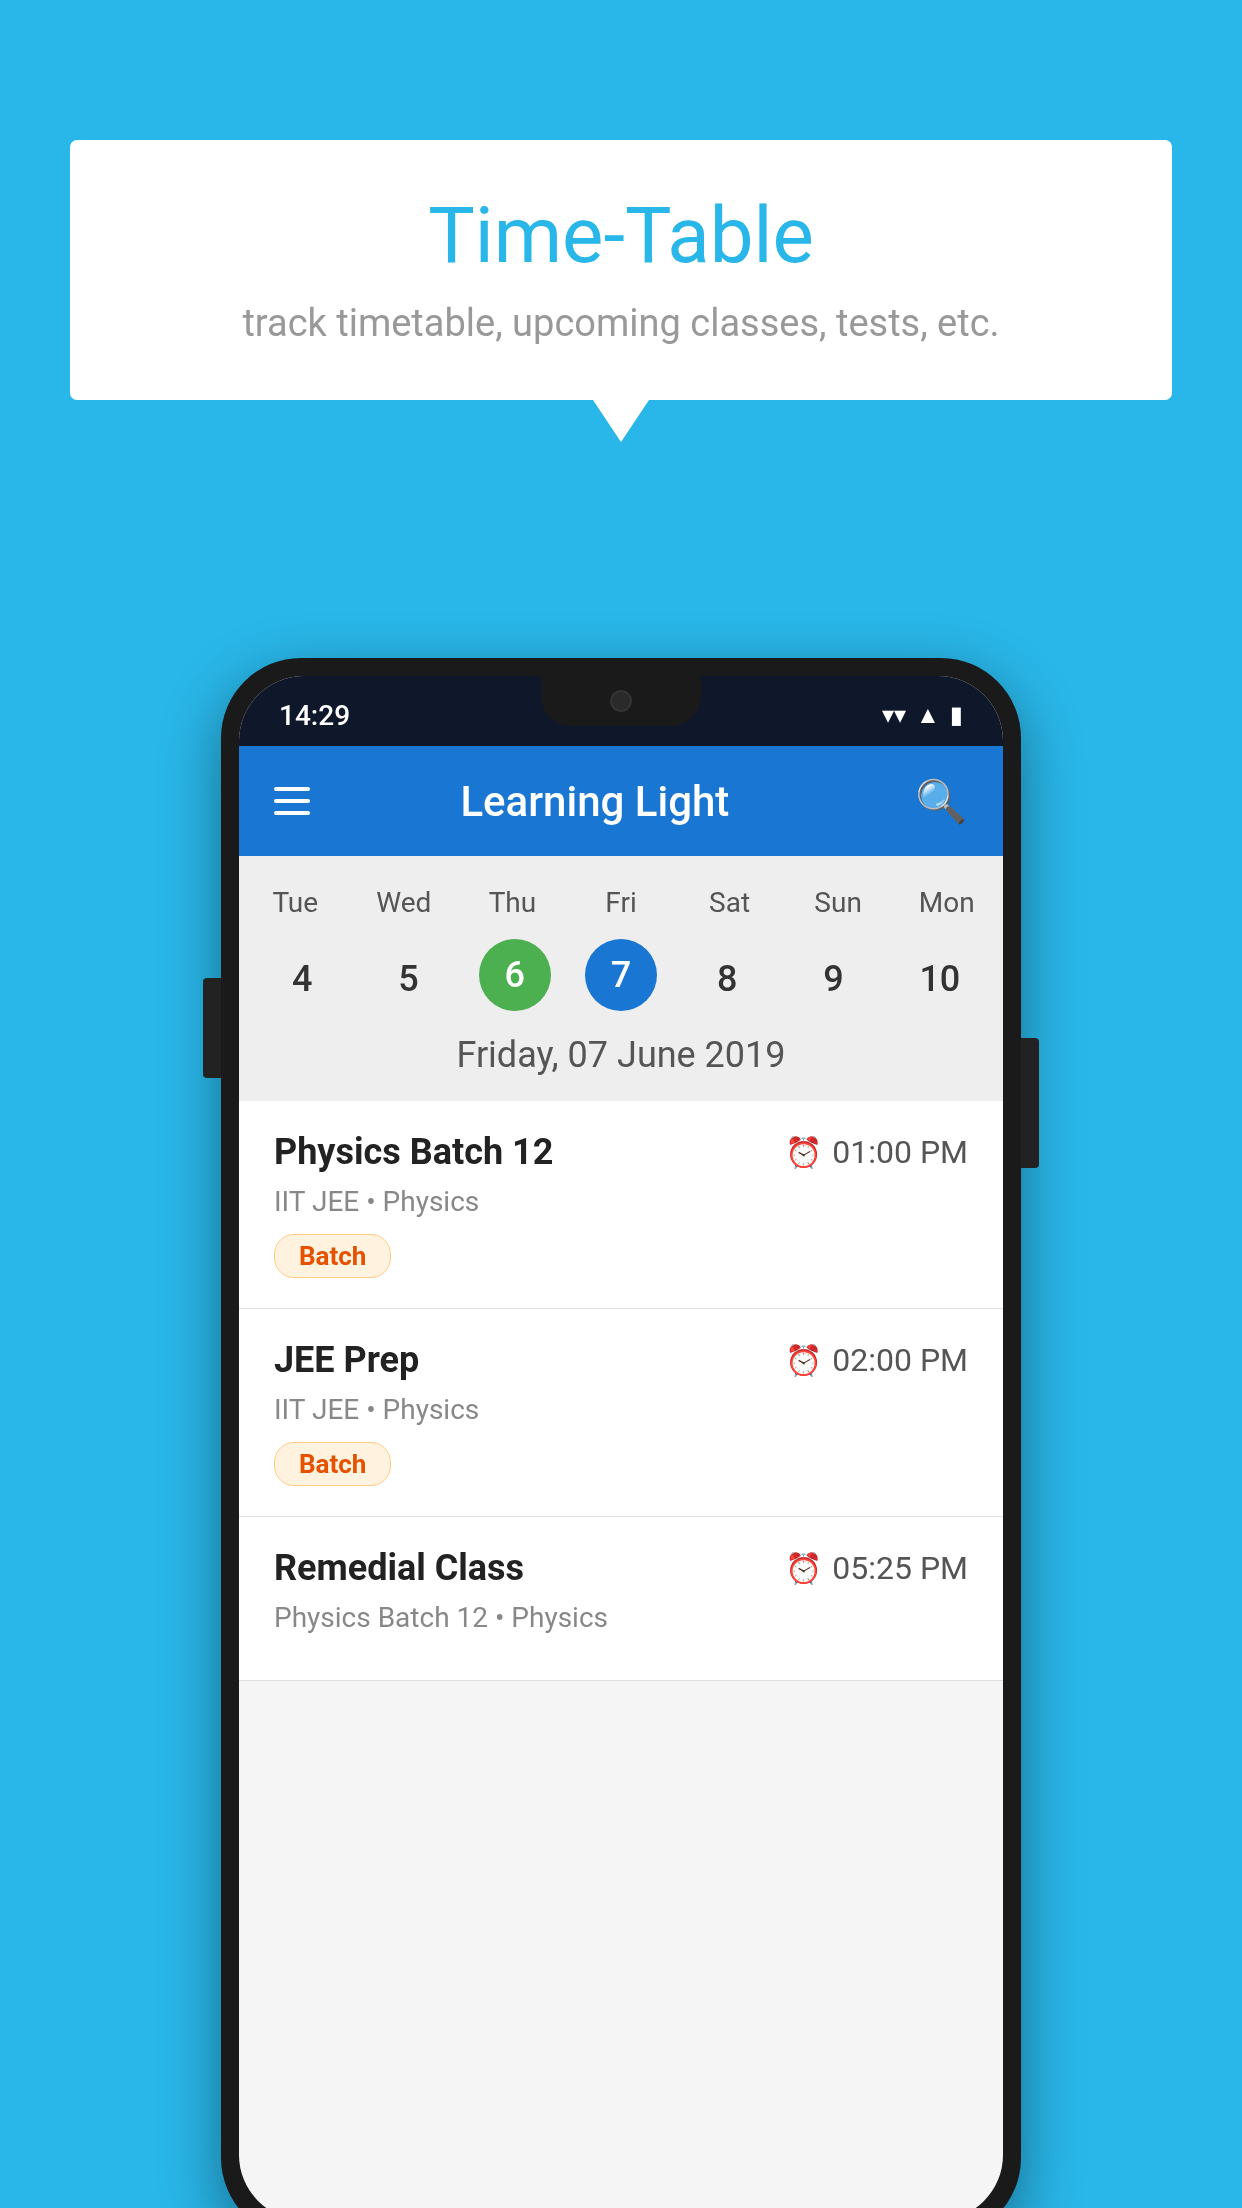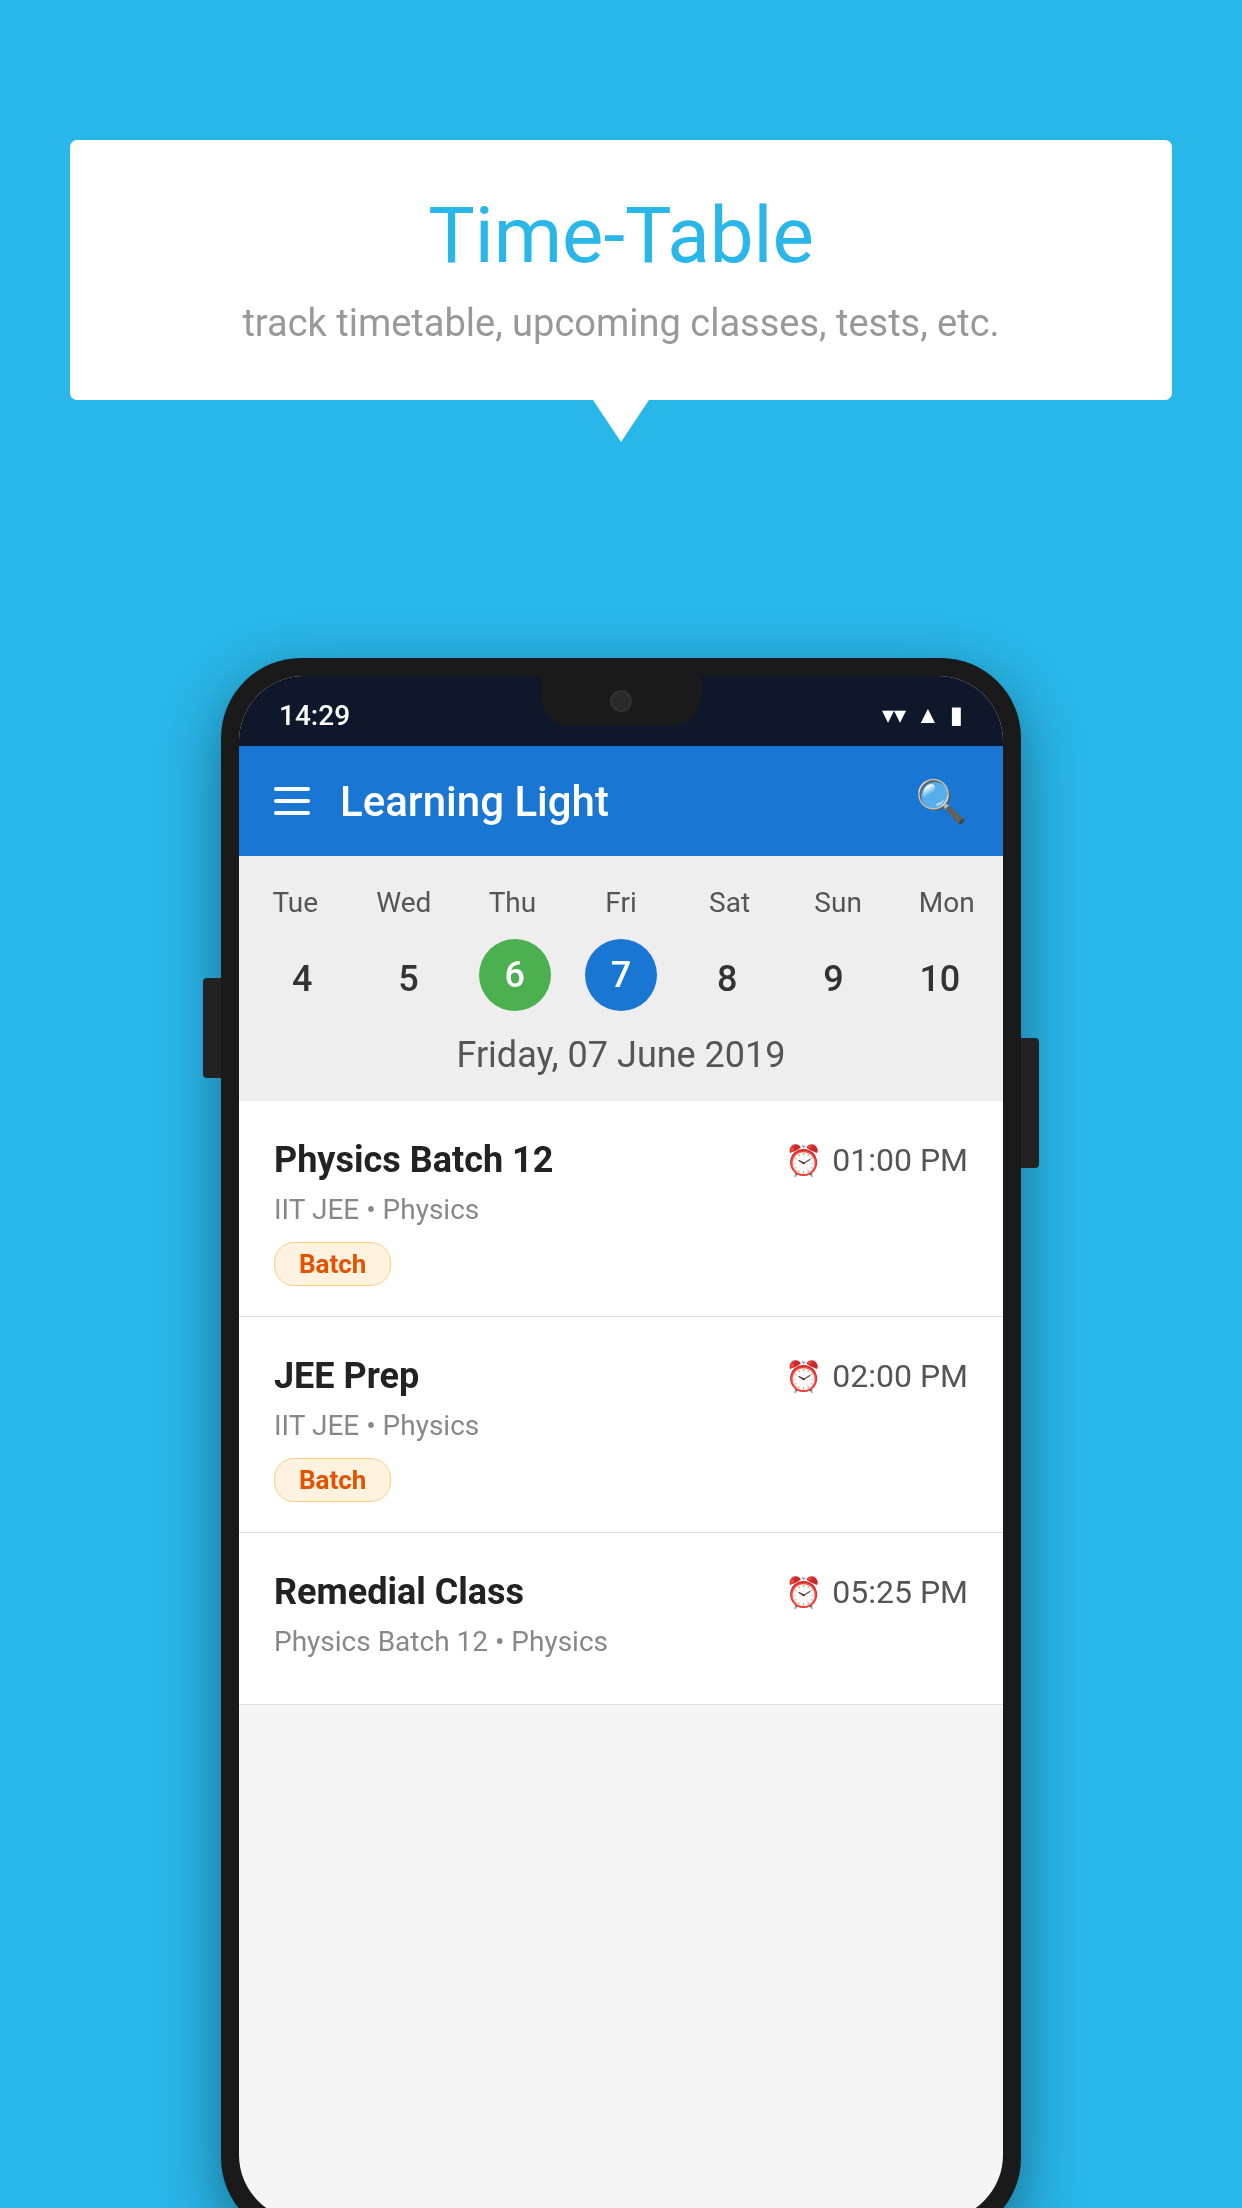--- a/index.html
+++ b/index.html
@@ -184,21 +184,21 @@
       height: 4px;
       background: white;
       border-radius: 2px;
     }
 
     .app-title {
       color: white;
       font-size: 42px;
       font-weight: 500;
       flex: 1;
-      text-align: left;
+      text-align: center;
       padding-right: 36px;
     }
 
     .search-icon-btn {
       color: white;
       font-size: 42px;
       cursor: pointer;
     }
 
     
@@ -274,21 +274,20 @@
       padding: 30px 35px;
       border-bottom: 1px solid #e0e0e0;
       background: white;
     }
 
     .schedule-item-header {
       display: flex;
       justify-content: space-between;
       align-items: center;
       margin-bottom: 12px;
-      margin-top: 8px;
     }
 
     .schedule-title {
       font-size: 36px;
       font-weight: 700;
       color: #222;
     }
 
     .schedule-time {
       display: flex;

